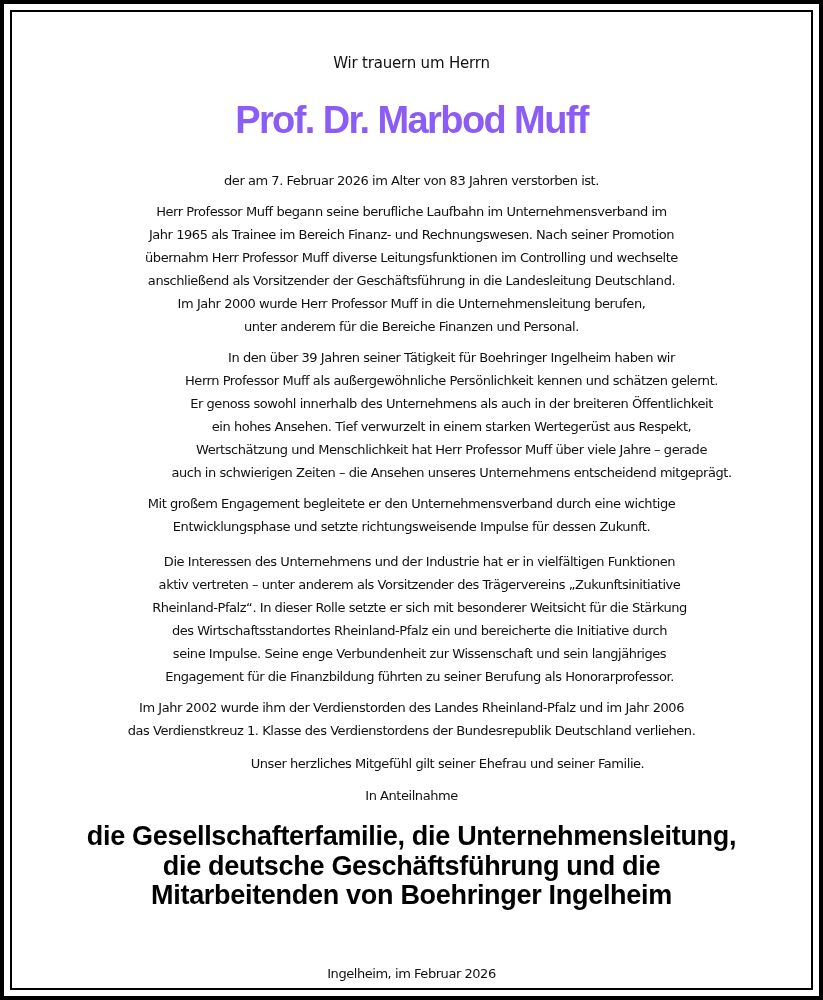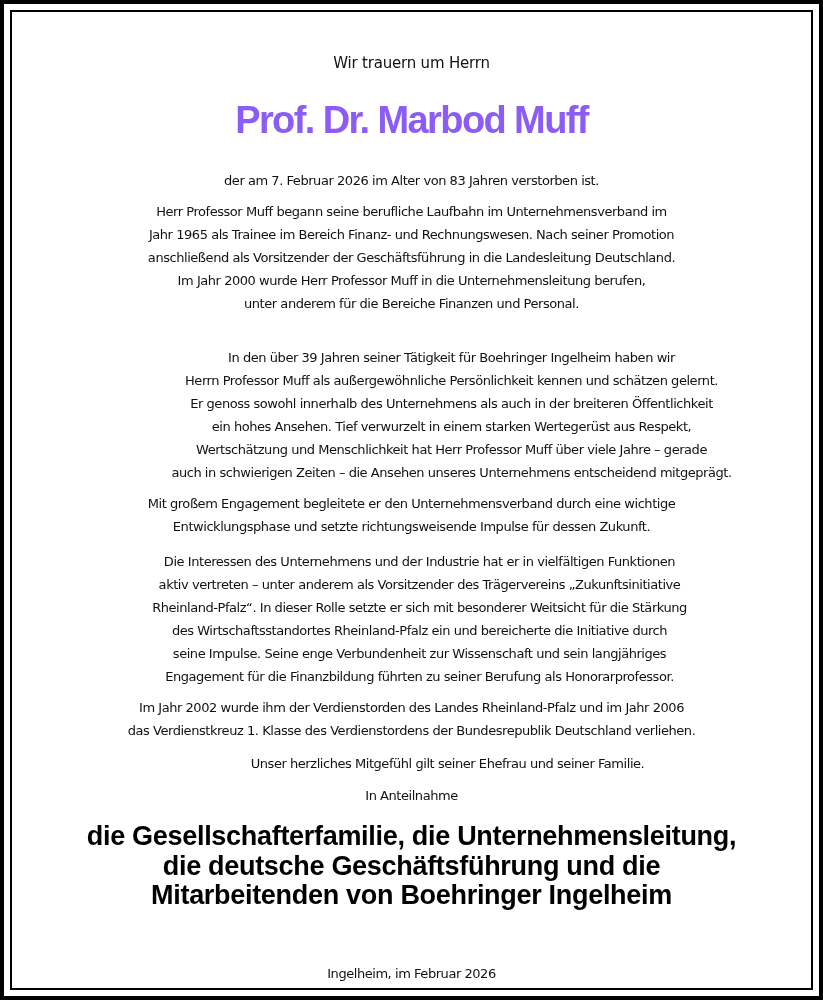--- a/index.html
+++ b/index.html
@@ -91,20 +91,21 @@
 
   <div class="line-block intro">Wir trauern um Herrn</div>
 
   <div class="line-block name">Prof. Dr. Marbod Muff</div>
 
   <div class="line-block body-text" style="top:169px;">der am 7. Februar 2026 im Alter von 83 Jahren verstorben ist.</div>
 
   <div class="line-block body-text" style="top:200px;">
     <span class="ln">Herr Professor Muff begann seine berufliche Laufbahn im Unternehmensverband im</span>
     <span class="ln">Jahr 1965 als Trainee im Bereich Finanz- und Rechnungswesen. Nach seiner Promotion</span>
+    <span class="ln">übernahm Herr Professor Muff diverse Leitungsfunktionen im Controlling und wechselte</span>
     <span class="ln">anschließend als Vorsitzender der Geschäftsführung in die Landesleitung Deutschland.</span>
     <span class="ln">Im Jahr 2000 wurde Herr Professor Muff in die Unternehmensleitung berufen,</span>
     <span class="ln">unter anderem für die Bereiche Finanzen und Personal.</span>
   </div>
 
   <div class="line-block body-text" style="top:346px;padding-left:40px;">
     <span class="ln">In den über 39 Jahren seiner Tätigkeit für Boehringer Ingelheim haben wir</span>
     <span class="ln">Herrn Professor Muff als außergewöhnliche Persönlichkeit kennen und schätzen gelernt.</span>
     <span class="ln">Er genoss sowohl innerhalb des Unternehmens als auch in der breiteren Öffentlichkeit</span>
     <span class="ln">ein hohes Ansehen. Tief verwurzelt in einem starken Wertegerüst aus Respekt,</span>

